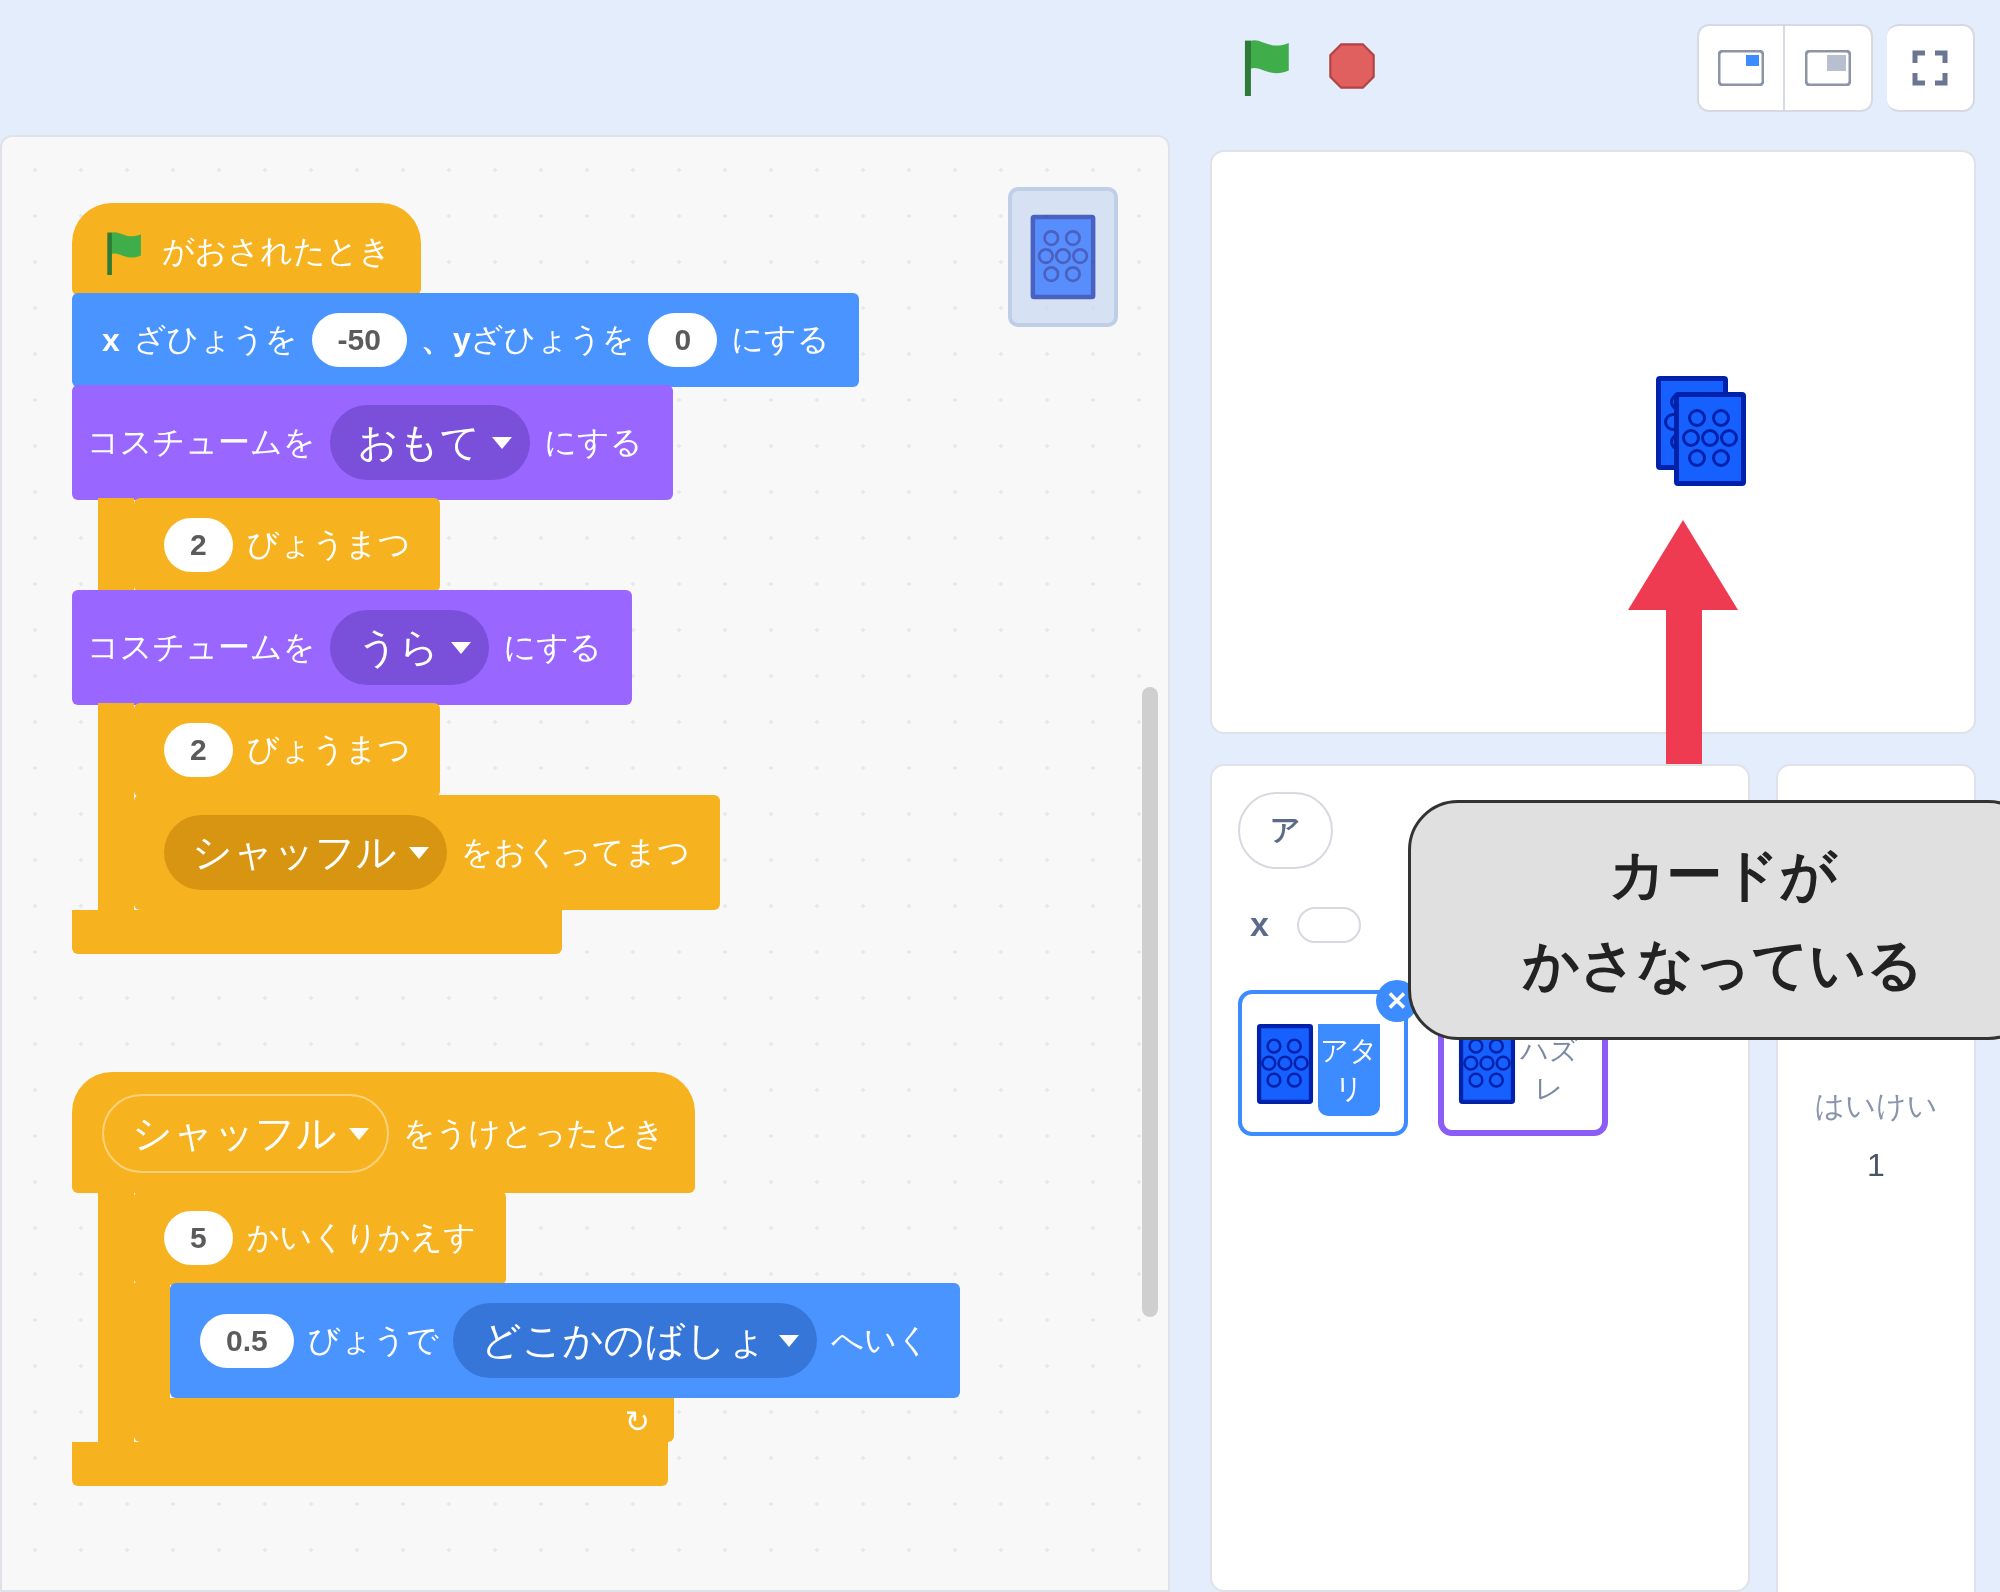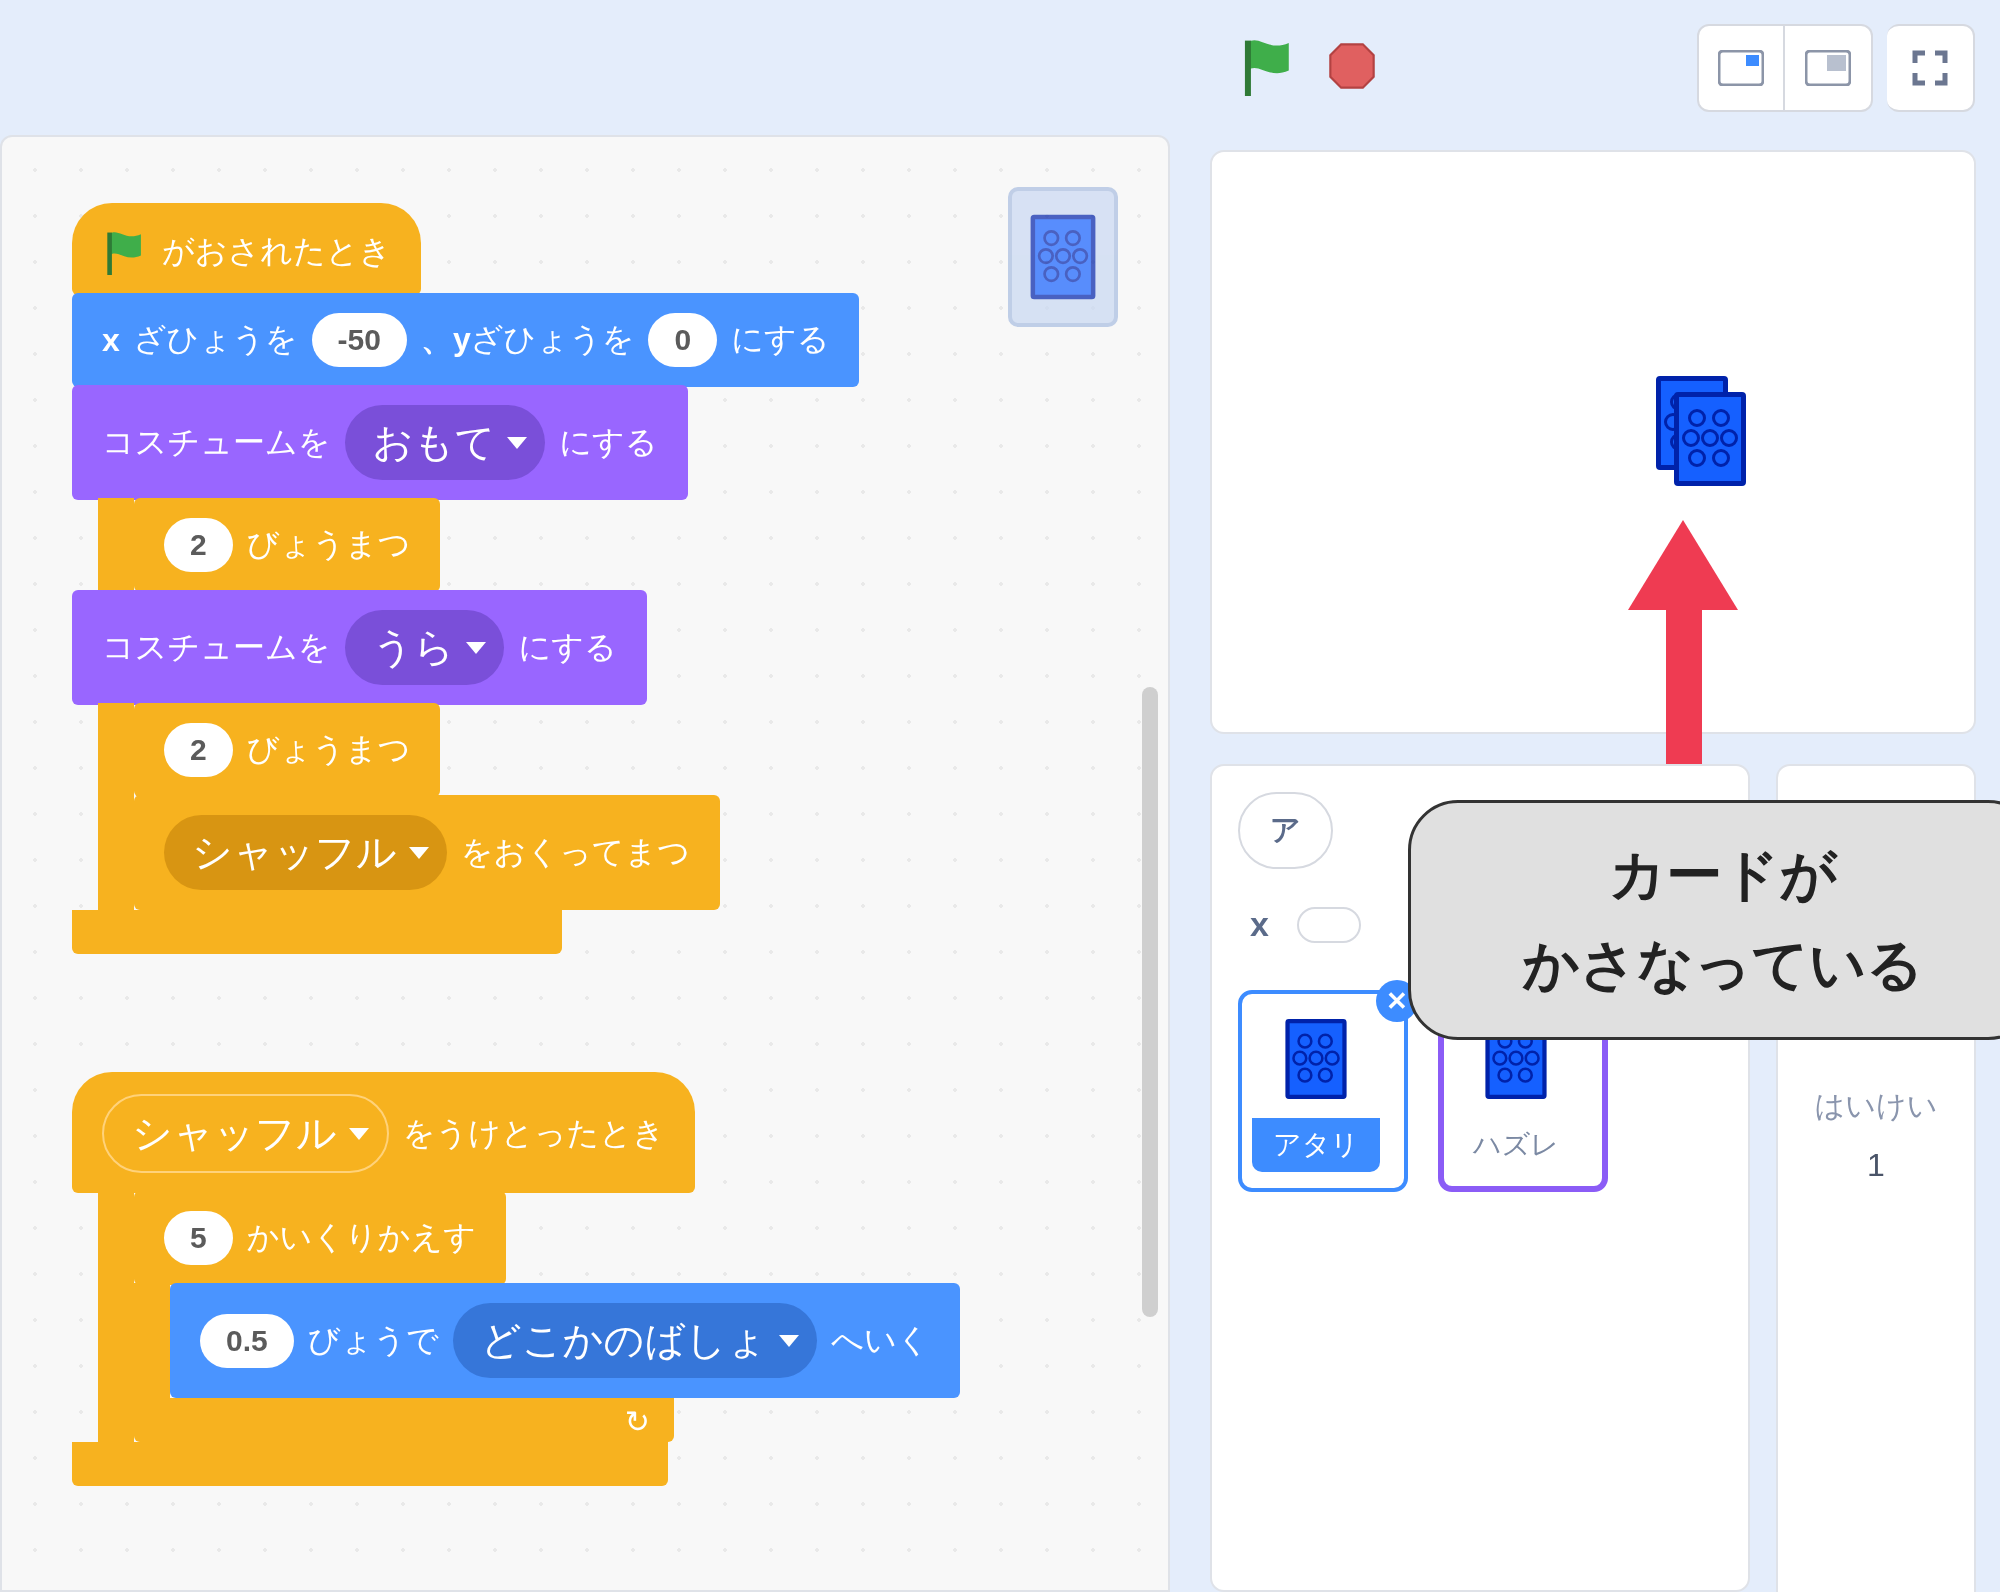--- a/index.html
+++ b/index.html
@@ -72,21 +72,21 @@
     font-weight: 500;
     padding: 20px 30px;
     border-radius: 6px;
     margin-top: -2px;
     display:flex; align-items:center; gap:14px;
     width: max-content;
   }
   
   .c-event { background:#f7b21f; }
   .c-motion { background:#4a94ff; }
-  .c-looks  { background:#9966ff; }
+  .c-looks  { background:#9966ff;padding-left:15px; }
   .c-control{ background:#f7b21f; }
 
   .hat {
     border-radius: 40px 40px 6px 6px;
     padding-top: 26px;
   }
 
   .pill-white {
     background:#fff; color:#5b5b5b;
     border-radius: 40px;
@@ -230,21 +230,21 @@
     padding: 16px 30px; font-size:30px; color:#5b6b8a; font-weight:600;
     display:flex; align-items:center; gap:14px;
   }
   .sp-label-x { font-size:34px; color:#5b6b8a; font-weight:700; margin-left:12px;}
   .sp-row2 { display:flex; align-items:center; gap:28px; margin-top:36px;}
 
   .sprite-list { display:flex; gap:30px; margin-top:46px;}
   .sprite-item {
     width: 170px;
     border-radius: 14px;
-    display:flex; flex-direction:column; align-items:center;
+    display:flex; flex-direction:row; align-items:center;
     padding: 16px 24px 14px 10px;
     position:relative;
     justify-content:center;
   }
   .sprite-item.sel { background:#fff; border:4px solid #3d8cff;}
   .sprite-item.unsel { background:#fff; border:6px solid #8b5cf6;}
   .sprite-item .namebar {
     margin-top:12px; width:100%; text-align:center;
     font-size:28px; padding:8px 0; border-radius:0 0 10px 10px;
   }

